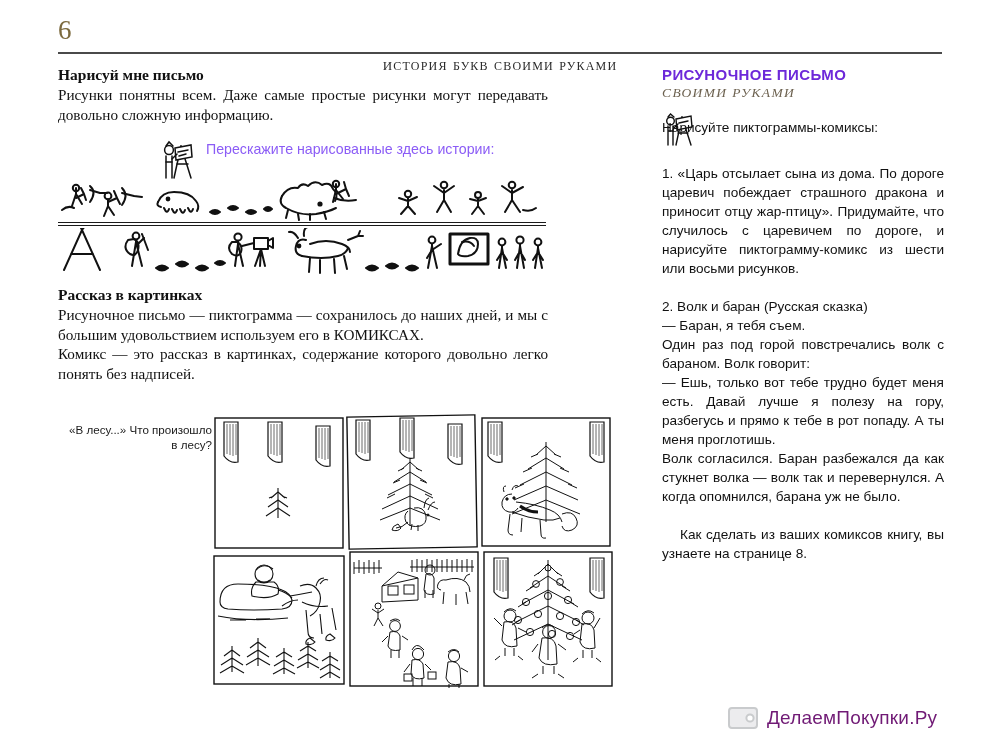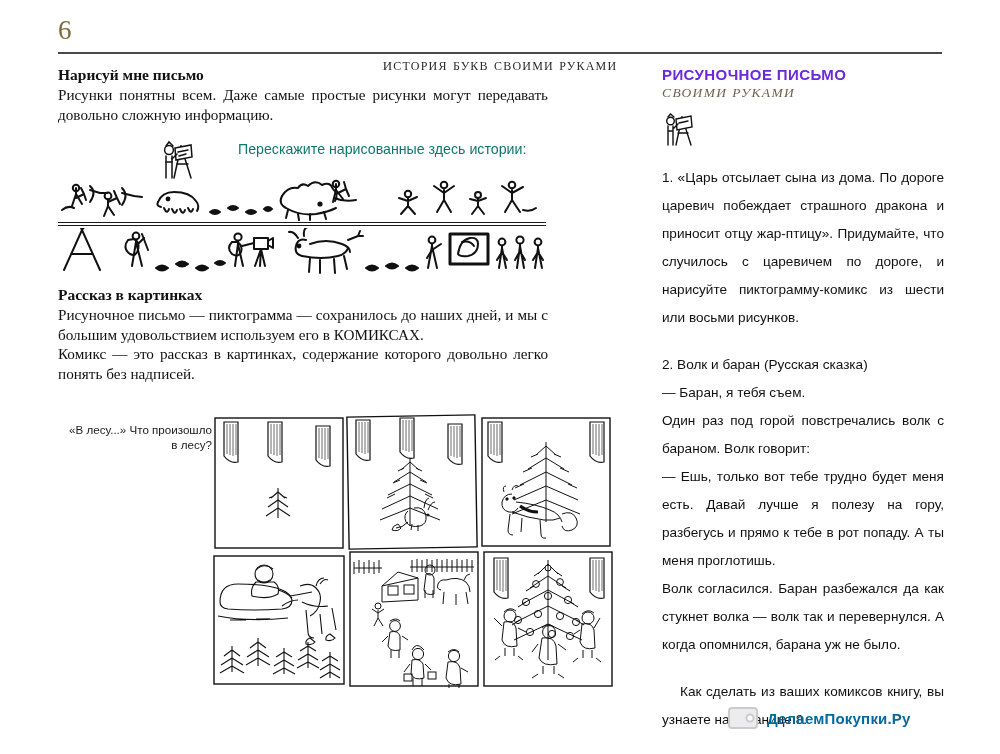--- a/index.html
+++ b/index.html
@@ -106,22 +106,22 @@
     left: 105px;
     top: 0px;
     width: 36px;
     height: 40px;
   }
   .instruction-row .easel-icon { left: 103px; }
   .instruction-text {
     font-family: "Liberation Sans", sans-serif;
     font-size: 14.2px;
     line-height: 19px;
-    color: #0f766e;
-    padding-left: 72px;
+    color: #8b5cf6;
+    padding-left: 40px;
   }
 
   
   .picto-band {
     position: absolute;
     left: 58px;
     top: 176px;
     width: 488px;
     height: 105px;
   }
@@ -193,41 +193,41 @@
     width: 282px;
     font-family: "Liberation Sans", sans-serif;
     font-size: 13.6px;
     line-height: 19px;
     color: #111;
   }
   p.rc-para {
     margin: 0;
     font-family: "Liberation Sans", sans-serif;
     font-size: 13.6px;
-    line-height: 28px;
+    line-height: 19px;
     text-align: justify;
     color: #111;
   }
   p.rc-para.left { text-align: left; }
   .rc-gap { height: 19px; }
 
   
   .watermark {
     position: absolute;
     left: 728px;
     top: 706px;
     display: flex;
     align-items: center;
     gap: 9px;
   }
   .wm-text {
     font-family: "Liberation Sans", sans-serif;
-    font-size: 15px;
-    font-weight: bold;
-    color: #0369a1;
+    font-size: 19px;
+    font-weight: normal;
+    color: #701a75;
     letter-spacing: .2px;
   }
   svg { display: block; }
 </style>
 </head>
 <body>
 
 <div class="page">
 
   <div class="header">
@@ -577,20 +577,21 @@
             <line x1="18" y1="5" x2="27" y2="33"></line>
             <line x1="14" y1="21" x2="24" y2="21"></line>
             <path d="M12 7 L27 4 L28 15 L13 18 Z" fill="#fff"></path>
             <line x1="15" y1="11" x2="24" y2="9"></line>
             <path d="M4 14 L4 33 M9 14 L9 33 M4 19 L9 19 M9 17 L14 12"></path>
             <circle cx="6.5" cy="9" r="3.8" fill="#fff"></circle>
             <path d="M4 5 L6.5 2 L10 5"></path>
           </g>
         </svg>
       </span>
+      <div class="rc-lead">Нарисуйте пиктограммы-комиксы:</div>
     </div>
 
     <p class="rc-para">1. «Царь отсылает сына из дома. По дороге царевич побеждает страшного дракона и приносит отцу жар-птицу». Придумайте, что случилось с царевичем по дороге, и нарисуйте пиктограмму-комикс из шести или восьми рисунков.</p>
 
     <div class="rc-gap"></div>
 
     <p class="rc-para left">2. Волк и баран (Русская сказка)</p>
     <p class="rc-para left">— Баран, я тебя съем.</p>
     <p class="rc-para">Один раз под горой повстречались волк с бараном. Волк говорит:</p>
     <p class="rc-para">— Ешь, только вот тебе трудно будет меня есть. Давай лучше я полезу на гору, разбегусь и прямо к тебе в рот попаду. А ты меня проглотишь.</p>

